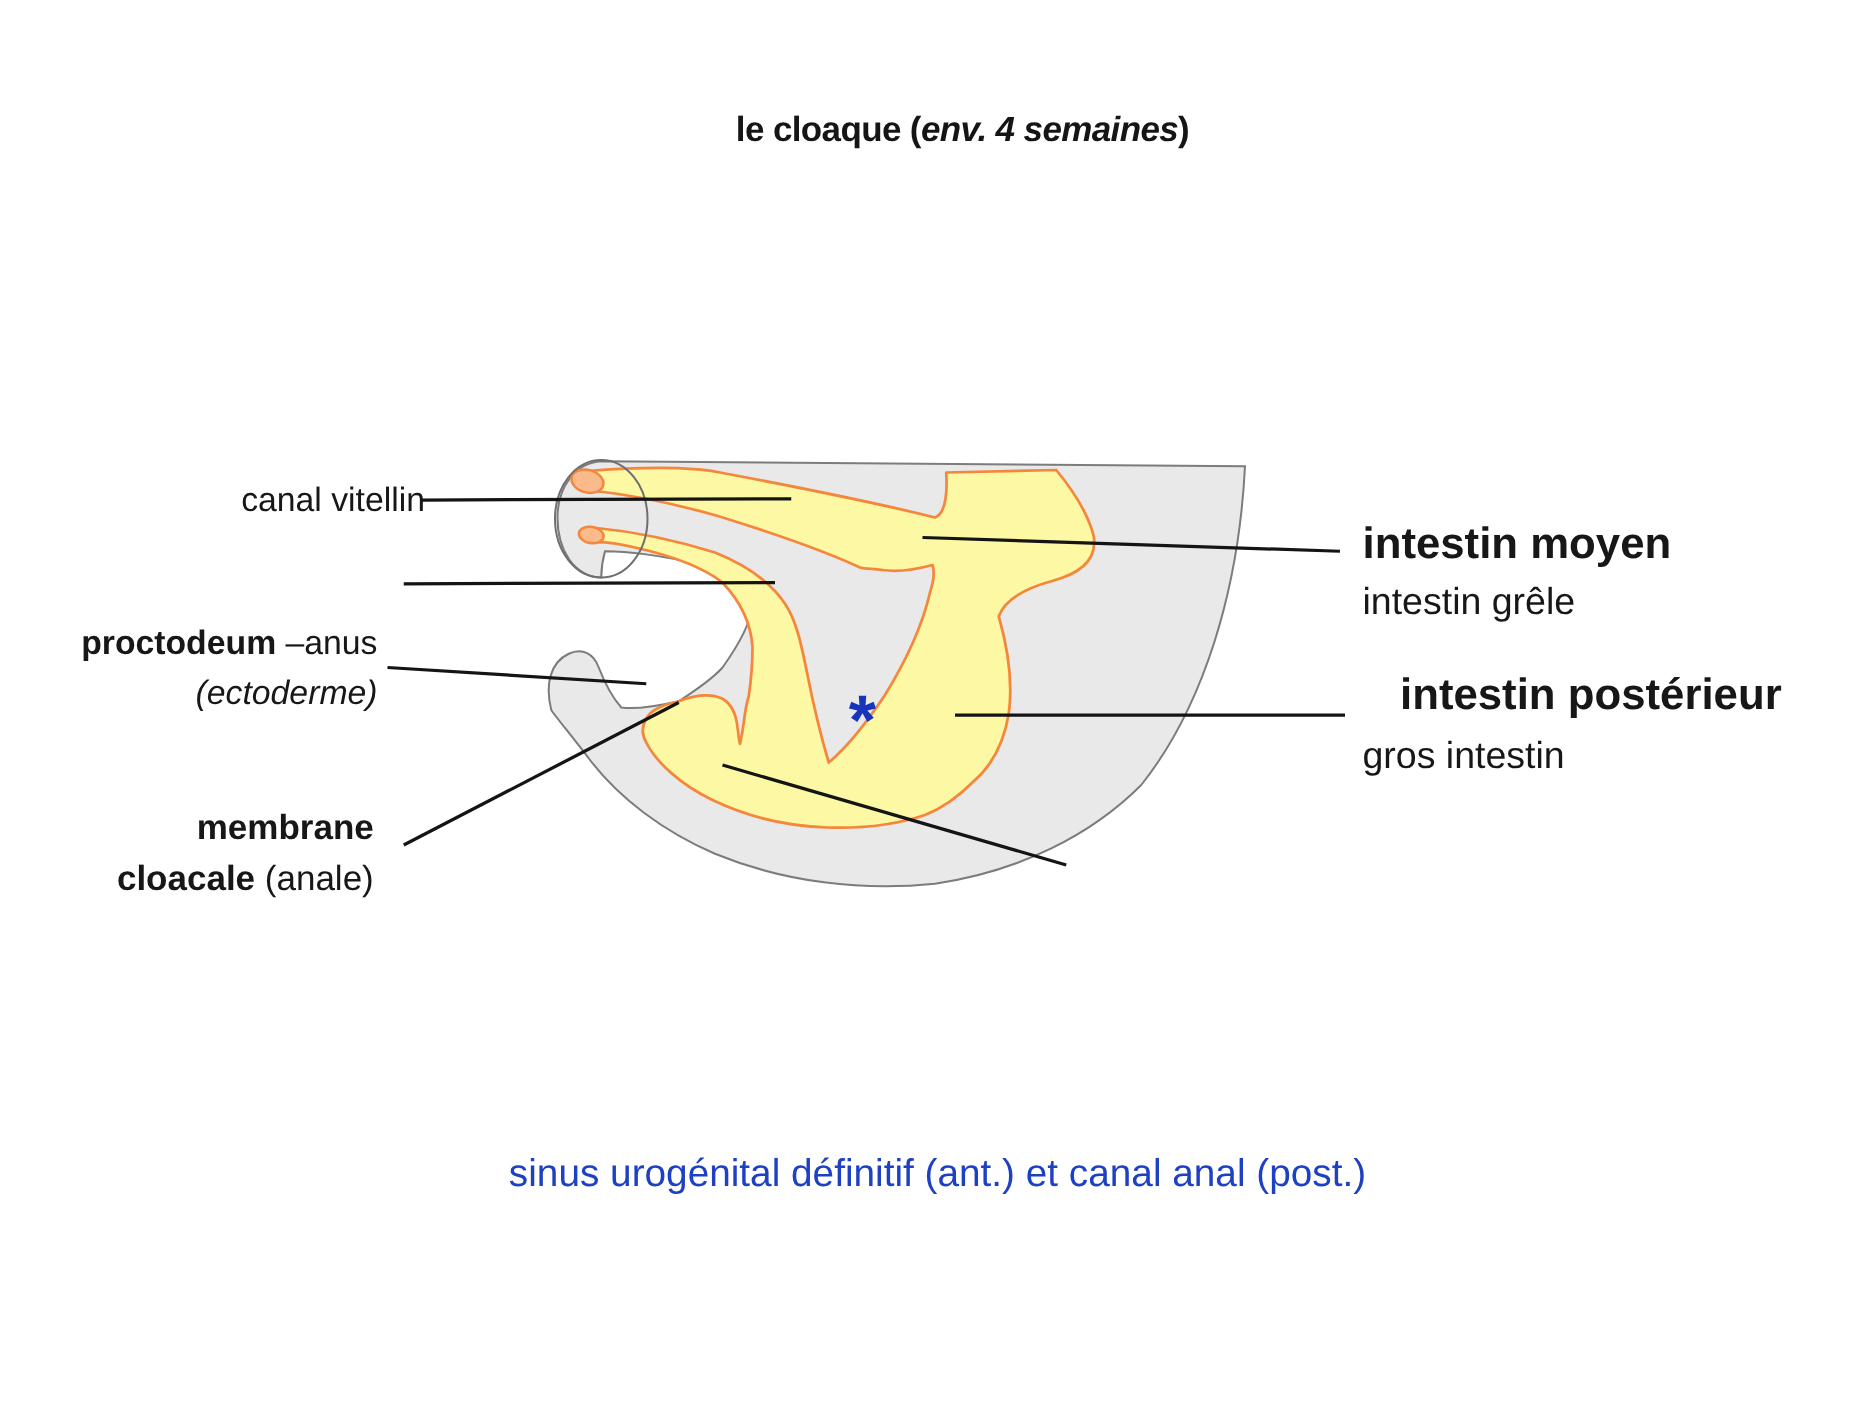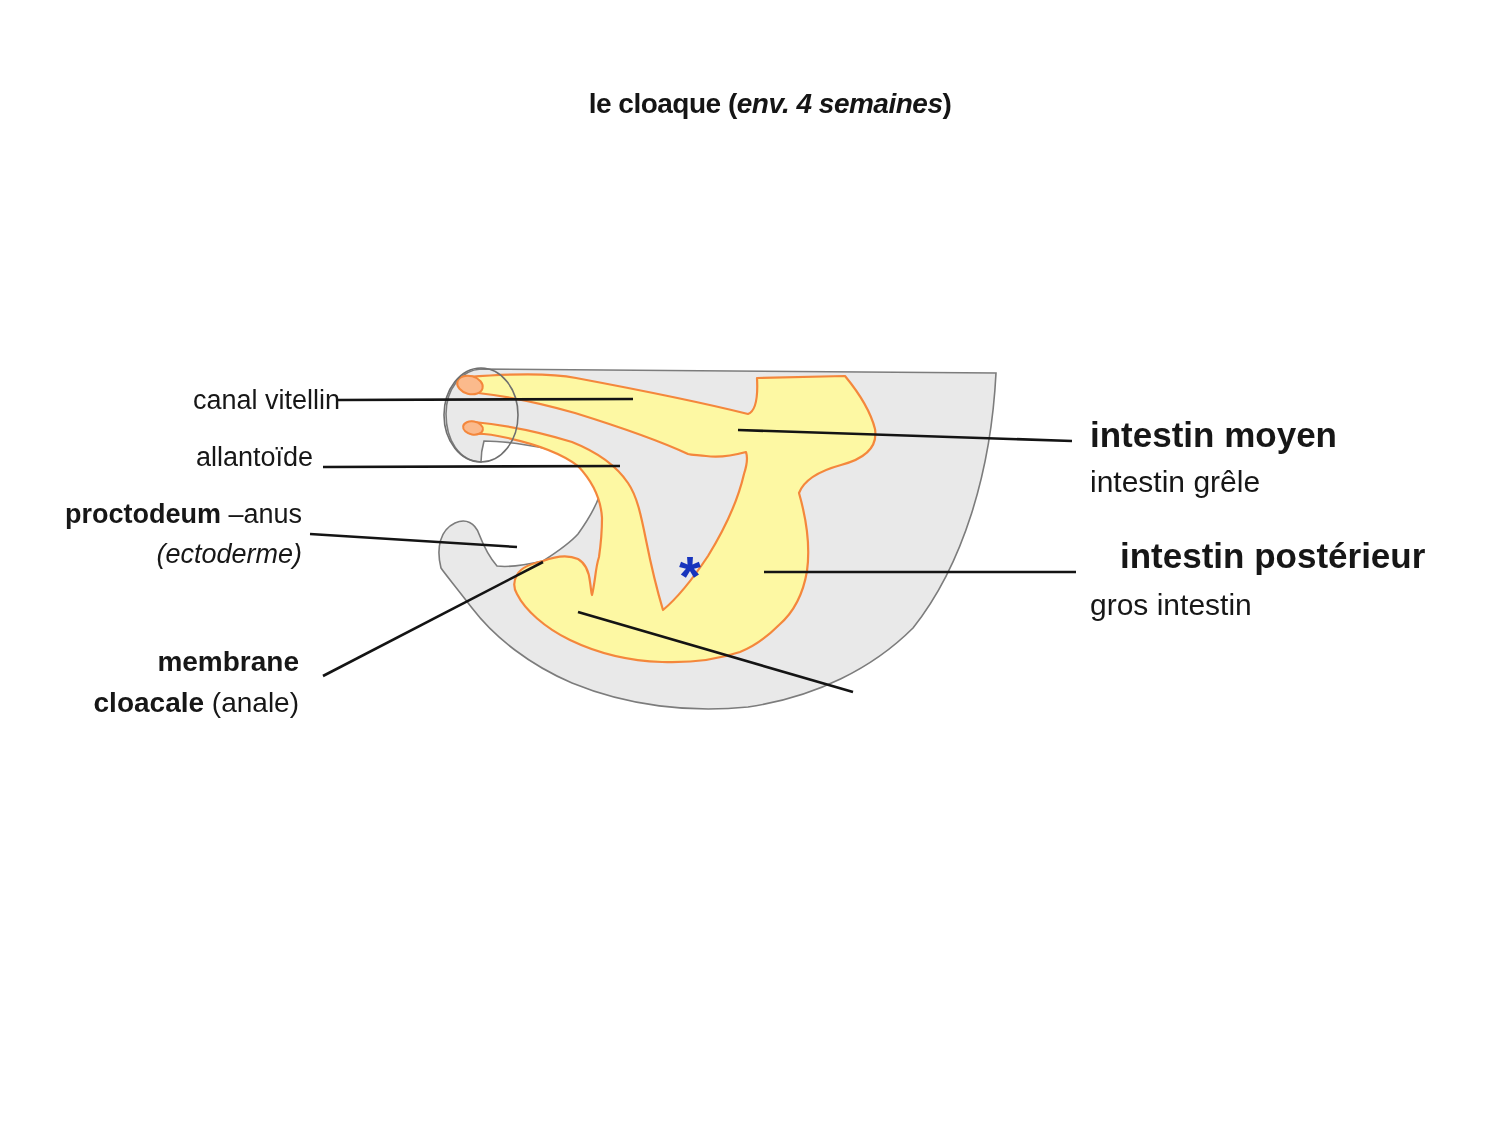--- a/index.html
+++ b/index.html
@@ -138,31 +138,31 @@
       <line x1="323" y1="676" x2="543" y2="562"></line>
       <line x1="738" y1="430" x2="1072" y2="441"></line>
       <line x1="764" y1="572" x2="1076" y2="572"></line>
       <line x1="578" y1="612" x2="853" y2="692"></line>
     </g>
   </svg>
 
   <div class="abs septum-star">*</div>
 
   <div class="abs lbl right-col lbl-canal">canal vitellin</div>
-  <div class="abs lbl right-col lbl-allantoide">allantoïde</div>
   <div class="abs lbl right-col lbl-proctodeum">
     <div><span class="b">proctodeum</span><span> –anus</span></div>
     <div class="i">(ectoderme)</div>
   </div>
   <div class="abs lbl right-col lbl-membrane">
     <div>membrane</div>
     <div><span>cloacale</span><span class="nb"> (anale)</span></div>
   </div>
 
   <div class="abs lbl lbl-int-moyen">intestin moyen</div>
   <div class="abs lbl lbl-int-grele">intestin grêle</div>
   <div class="abs lbl lbl-int-post">intestin postérieur</div>
   <div class="abs lbl lbl-gros">gros intestin</div>
 
   <div class="abs footnote">
+    <div>sinus urogénital définitif (ant.) et canal anal (post.)</div>
   </div>
 
 </div>
 
 </body></html>

